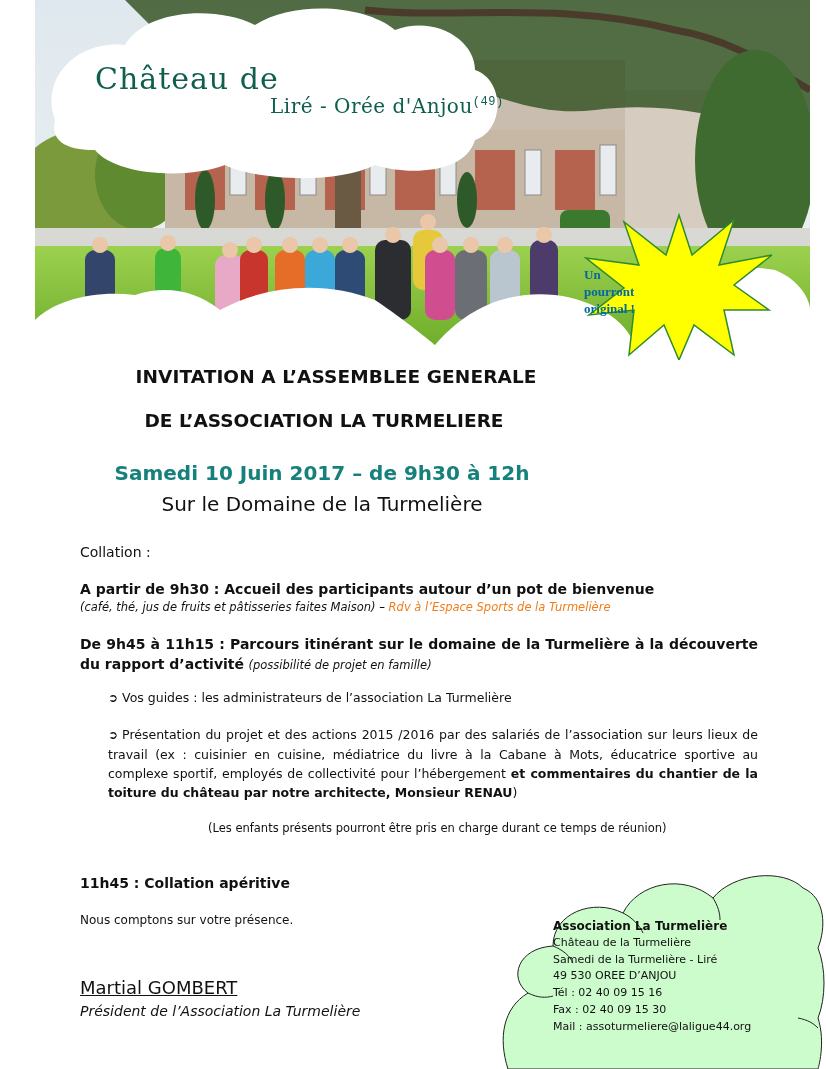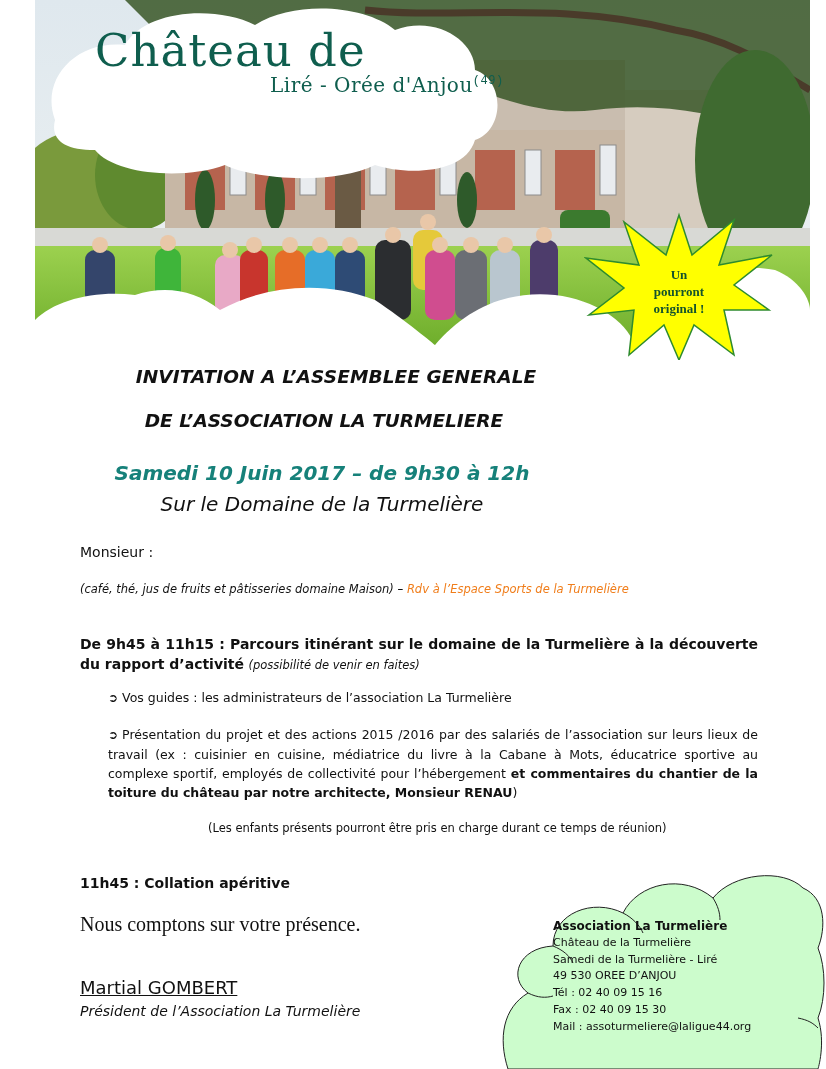--- a/index.html
+++ b/index.html
@@ -5,32 +5,32 @@
   html, body { margin: 0; padding: 0; background: #ffffff; }
   body { width: 826px; height: 1069px; position: relative; overflow: hidden;
          font-family: "DejaVu Sans", "Liberation Sans", sans-serif; color: #111; }
 
   
   .photo { position: absolute; left: 35px; top: 0; width: 775px; height: 345px; overflow: hidden; }
   .photo svg { display: block; }
 
   .logo { position: absolute; left: 95px; top: 28px; color: #0f5e4e;
           font-family: "DejaVu Serif", "Liberation Serif", serif; line-height: 1; }
-  .logo .l1 { font-size: 45px; letter-spacing: 1px; }
+  .logo .l1 { font-size: 30px; letter-spacing: 1px; margin-top: 36px; }
   .logo .l2 { font-size: 46px; margin-left: 58px; margin-top: 2px; letter-spacing: 1px; }
   .logo .l3 { font-size: 20px; margin-left: 175px; margin-top: 2px; letter-spacing: 0.5px; }
   .logo .l3 sup { font-family: Liberation Mono, monospace; font-size: 12px; vertical-align: 8px; }
 
   .burst { position: absolute; left: 584px; top: 210px; width: 190px; height: 150px; }
-  .burst-text { position: absolute; left: 584px; top: 266px; width: 190px; text-align: center;
+  .burst-text { position: absolute; left: 584px; top: 266px; width: 190px; 
                 font-family: "Liberation Serif", "DejaVu Serif", serif; font-weight: bold;
-                font-size: 13px; line-height: 17px; color: #14532d; }
-
-  
-  .t { position: absolute; left: 0; width: 672px; text-align: center; font-style: italic; }
+                font-size: 13px; line-height: 17px; color: #0369a1; }
+
+  
+  .t { position: absolute; left: 0; width: 672px; text-align: center; }
   .title1 { top: 366px; font-weight: bold; font-size: 18.5px; letter-spacing: 0.1px; }
   .title2 { top: 410px; font-weight: bold; font-size: 18.5px; left: -12px; }
   .date   { top: 461px; font-weight: bold; font-size: 20px; color: #16817a; left: -14px; }
   .place  { top: 492px; font-size: 20px; left: -14px; }
 
   
   .body-text { position: absolute; left: 80px; width: 678px; font-size: 13px; line-height: 18px; }
   .prog-label { top: 543px; font-size: 14px; }
   .sec-head { font-weight: bold; font-size: 14px; }
   .s1 { top: 580px; }
@@ -38,21 +38,21 @@
   .s1 .orange { color: #f07d1a; font-weight: normal; font-style: italic; }
   .s2 { top: 634px; text-align: justify; font-size: 14px; line-height: 20px; }
   .s2 .paren { font-weight: normal; font-style: italic; font-size: 11.5px; }
   .bullet { position: absolute; left: 108px; width: 650px; font-size: 12.5px; line-height: 19px; text-align: justify; }
   .b1 { top: 688px; }
   .b2 { top: 725px; }
   .arrow { font-size: 12px; margin-right: 4px; }
   .s3 { top: 819px; }
   .s3 .note { display: block; margin-left: 128px; font-size: 11.5px; line-height: 18px; }
   .s4 { top: 874px; }
-  .presence { position: absolute; left: 80px; top: 913px; font-size: 20px; font-family: Liberation Serif, serif; }
+  .presence { position: absolute; left: 80px; top: 913px; font-size: 12px; }
   .signer { position: absolute; left: 80px; top: 977px; font-size: 18px; text-decoration: underline; }
   .signer-role { position: absolute; left: 80px; top: 1003px; font-size: 14px; font-style: italic; }
 
   
   .cloud { position: absolute; left: 498px; top: 868px; width: 328px; height: 201px; }
   .contact { position: absolute; left: 553px; top: 918px; font-size: 11px; line-height: 16.8px; }
   .contact .org { font-weight: bold; font-size: 12px; }
 </style>
 </head>
 <body>
@@ -161,29 +161,30 @@
   <div>Un</div>
   <div>pourront</div>
   <div>original !</div>
 </div>
 
 <div class="t title1">INVITATION A L’ASSEMBLEE GENERALE</div>
 <div class="t title2">DE L’ASSOCIATION LA TURMELIERE</div>
 <div class="t date">Samedi 10 Juin 2017 – de 9h30 à 12h</div>
 <div class="t place">Sur le Domaine de la Turmelière</div>
 
-<div class="body-text prog-label">Monsieur :</div>
+<div class="body-text prog-label">Collation :</div>
 
 <div class="body-text s1">
-  <div class="sub"><span>(café, thé, jus de fruits et pâtisseries domaine Maison) – </span><span class="orange">Rdv à l’Espace Sports de la Turmelière</span></div>
+  <div class="sec-head">A partir de 9h30 : Accueil des participants autour d’un pot de bienvenue</div>
+  <div class="sub"><span>(café, thé, jus de fruits et pâtisseries faites Maison) – </span><span class="orange">Rdv à l’Espace Sports de la Turmelière</span></div>
 </div>
 
 <div class="body-text s2">
   <span class="sec-head">De 9h45 à 11h15 : Parcours itinérant sur le domaine de la Turmelière à la découverte du rapport d’activité</span>
-  <span class="paren">(possibilité de venir en faites)</span>
+  <span class="paren">(possibilité de projet en famille)</span>
 </div>
 
 <div class="bullet b1">
   <span class="arrow">➲</span><span>Vos guides : les administrateurs de l’association La Turmelière</span>
 </div>
 
 <div class="bullet b2">
   <span class="arrow">➲</span><span>Présentation du projet et des actions 2015 /2016 par des salariés de l’association sur leurs lieux de travail (ex : cuisinier en cuisine, médiatrice du livre à la Cabane à Mots, éducatrice sportive au complexe sportif, employés de collectivité pour l’hébergement </span><b>et commentaires du chantier de la toiture du château par notre architecte, Monsieur RENAU</b><span>)</span>
 </div>
 

